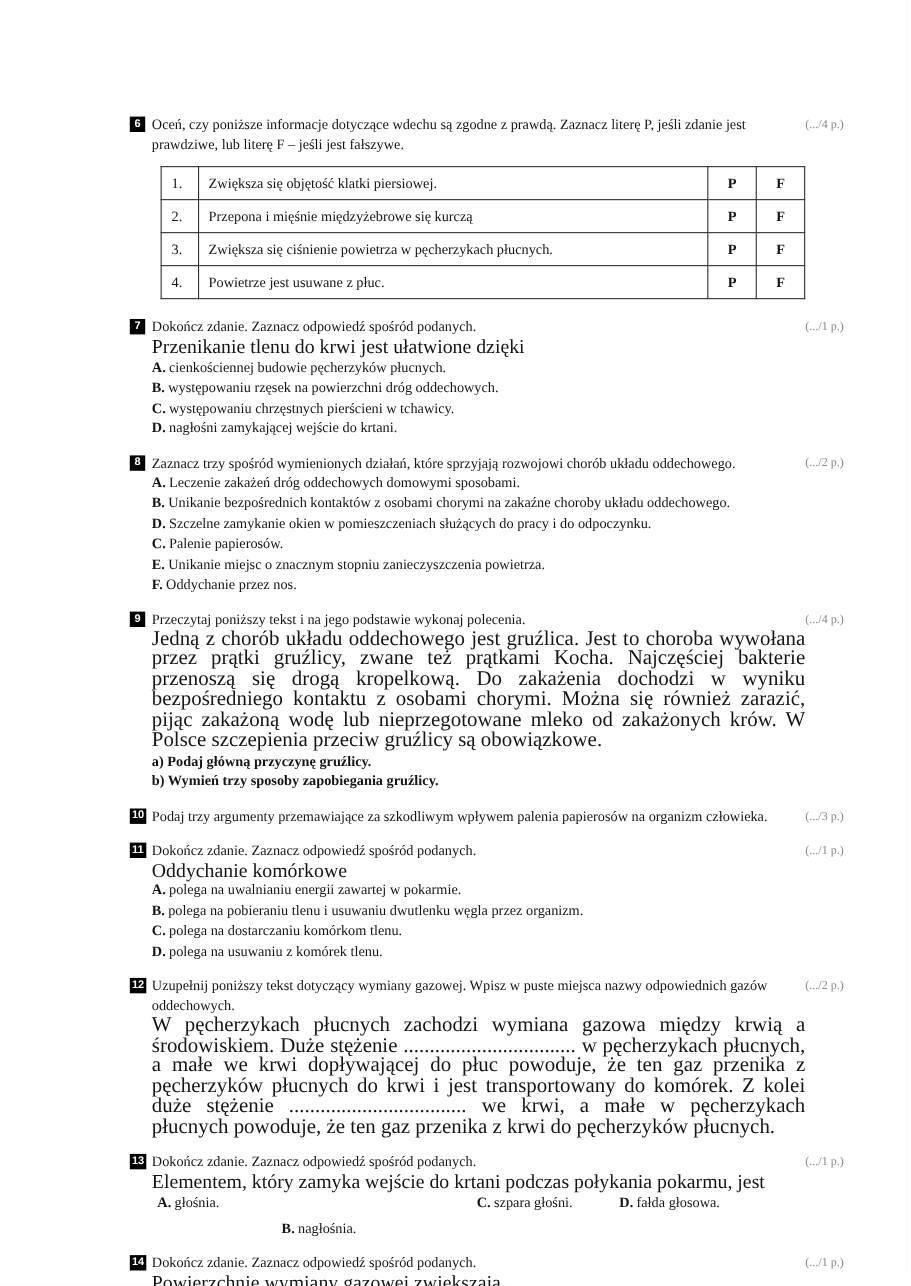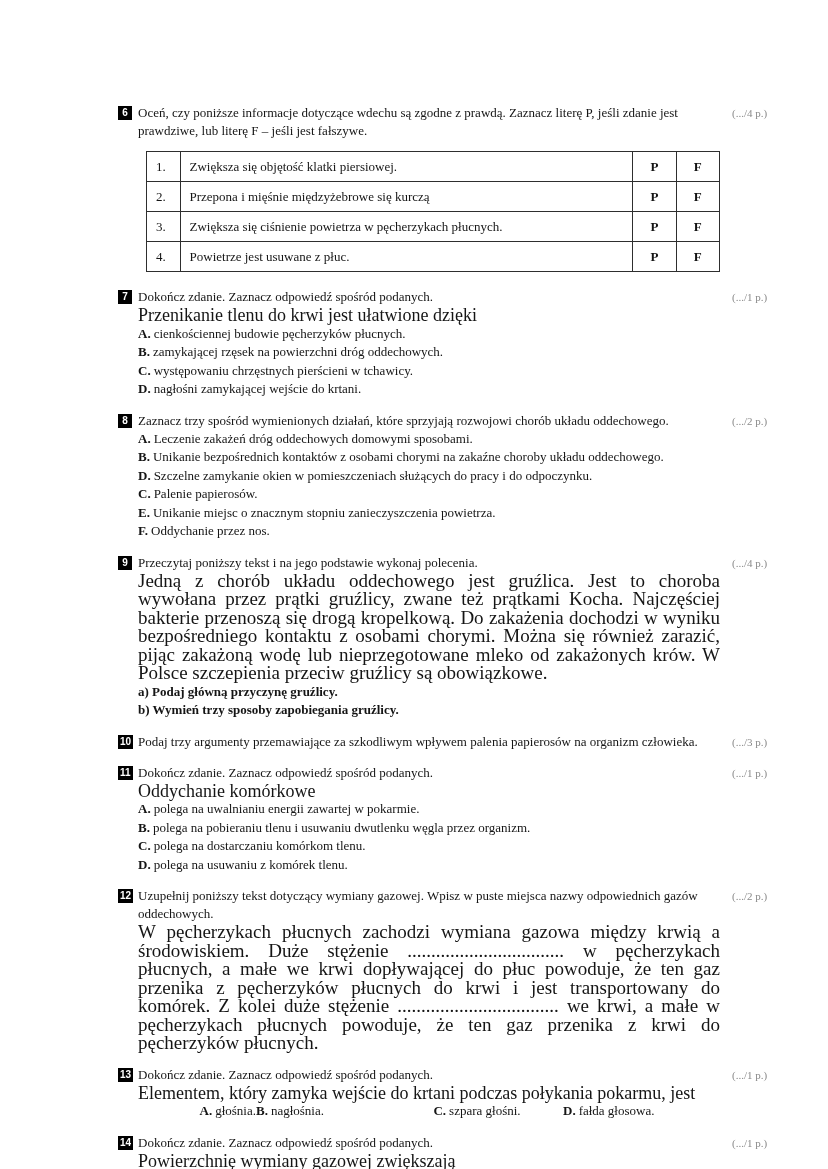--- a/index.html
+++ b/index.html
@@ -6,37 +6,37 @@
   html,body { background:#e9e9e9; }
   .page {
     width:828px; height:1169px; background:#ffffff; margin:0 auto;
     font-family:"Liberation Serif", serif; color:#151515;
     padding:104px 34px 20px 118px; overflow:hidden;
   }
   .q { display:flex; margin-bottom:13px; }
   .q-main { flex:1; position:relative; padding-left:20px; min-width:0; }
   .q-pts {
     width:62px; flex:none; font-size:11px; color:#8a8a8a;
-    padding-top:3px; white-space:nowrap;margin-left:12px;
+    padding-top:3px; white-space:nowrap;
   }
   .badge {
     position:absolute; left:0; top:2px; background:#000; color:#fff;
     font-family:"Liberation Sans", sans-serif; font-weight:bold;
     font-size:10px; line-height:14px; height:14px; min-width:14px;
     text-align:center; padding:0 2px; display:inline-block;
   }
   .prompt { font-weight:normal; font-size:13px; line-height:18px; display:block; }
   .lead { font-size:18px; line-height:18.5px;font-family:Liberation Serif, serif; }
   .para { font-size:19px; line-height:18.5px; text-align:justify; }
   .sub { font-weight:bold; font-size:13px; line-height:18.5px; }
   .opt { font-size:13px; line-height:18.5px; }
   .opt b { margin-right:3px; }
   .opt-row { display:flex; font-size:13px; line-height:18.5px; padding-left:5px; }
   .opt-row .opt { white-space:nowrap; }
-  .w13a{width:113px;text-align:right;} .w13b{width:135px;} .w13c{width:172px;text-align:center;}
+  .w13a{width:113px;} .w13b{width:135px;margin-top:24px;} .w13c{width:172px;text-align:center;}
   .w14a{width:132px;} .w14b{width:206px;} .w14c{width:130px;}
   table.ftable { border-collapse:collapse; margin:11px 0 3px 8px; }
   table.ftable td {
     border:1px solid #2e2e2e; font-size:13px; padding:4px 9px; height:30px;
     vertical-align:middle;
   }
   .c-num { width:34px; }
   .c-text { width:488px; }
   .c-pf { width:45px; text-align:center; font-weight:bold; }
 </style>
@@ -80,21 +80,21 @@
     </div>
     <div class="q-pts">(.../4 p.)</div>
   </div>
 
   <div class="q">
     <div class="q-main">
       <span class="badge">7</span>
       <span class="prompt">Dokończ zdanie. Zaznacz odpowiedź spośród podanych.</span>
       <div class="lead">Przenikanie tlenu do krwi jest ułatwione dzięki</div>
       <div class="opt"><b>A.</b><span>cienkościennej budowie pęcherzyków płucnych.</span></div>
-      <div class="opt"><b>B.</b><span>zamykającej rzęsek na powierzchni dróg oddechowych.</span></div>
+      <div class="opt"><b>B.</b><span>występowaniu rzęsek na powierzchni dróg oddechowych.</span></div>
       <div class="opt"><b>C.</b><span>występowaniu chrzęstnych pierścieni w tchawicy.</span></div>
       <div class="opt"><b>D.</b><span>nagłośni zamykającej wejście do krtani.</span></div>
     </div>
     <div class="q-pts">(.../1 p.)</div>
   </div>
 
   <div class="q">
     <div class="q-main">
       <span class="badge">8</span>
       <span class="prompt">Zaznacz trzy spośród wymienionych działań, które sprzyjają rozwojowi chorób układu oddechowego.</span>

